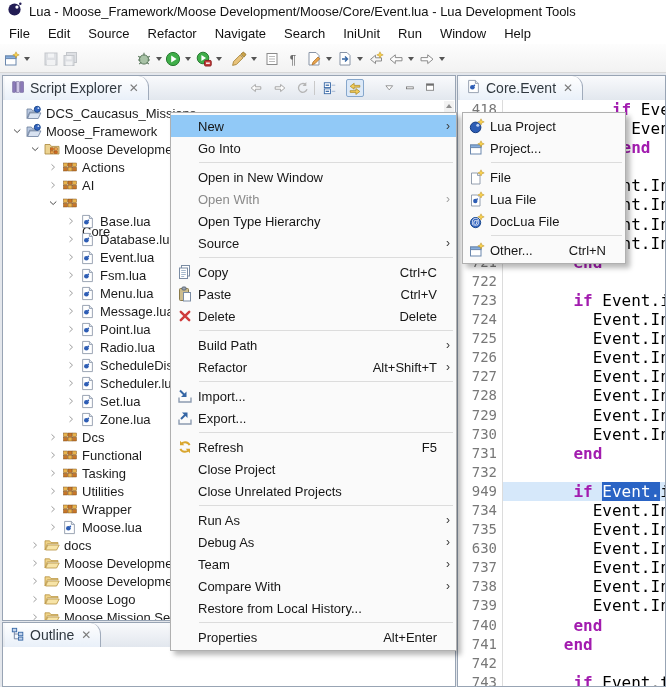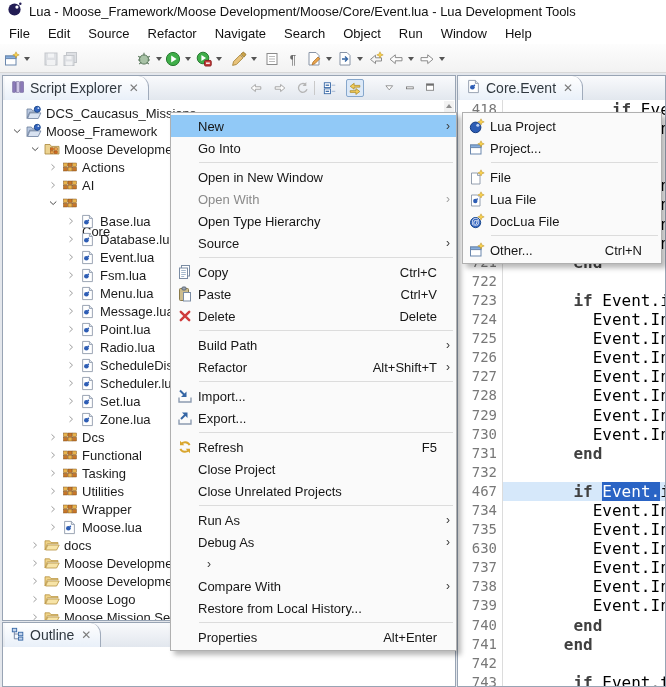--- a/index.html
+++ b/index.html
@@ -28,21 +28,21 @@
   .trow span{position:absolute;top:0;height:18px;display:flex;align-items:center;}
   .sbar{position:absolute;right:1px;top:1px;bottom:1px;width:10px;background:#f2f2f2;}
   .sbar .up{position:absolute;top:3px;left:2px;width:0;height:0;border-left:3px solid transparent;border-right:3px solid transparent;border-bottom:4px solid #8f8f8f;}
   
   .ebody{position:absolute;left:0;top:24px;right:0;bottom:0;background:#fff;overflow:hidden;}
   .ruler-line{position:absolute;left:44px;top:0;bottom:0;width:1px;background:#dcdcdc;}
   .cl{position:relative;height:19.1px;font-family:"DejaVu Sans Mono",monospace;font-size:16px;line-height:19.1px;}
   .cl .num{position:absolute;left:0;top:0;width:39px;text-align:right;font-size:14px;color:#787878;}
   .cl .src{position:absolute;left:45px;right:0;top:0;padding-left:3px;white-space:pre;color:#000;}
   .cl.cur .src{background:#d6e8fa;}
-  .kw{color:#404040;font-weight:bold;}
+  .kw{color:#a21caf;font-weight:bold;}
   .sel{background:#2a64c5;color:#fff;}
   
   .menu{position:absolute;background:#fafafa;border:1px solid #b0b0b0;box-shadow:4px 4px 5px rgba(0,0,0,.28);padding:2px 0;z-index:60;box-sizing:border-box;}
   .mi{display:flex;align-items:center;height:22px;font-size:13px;color:#161616;padding-right:6px;}
   .mi .ic{width:27px;display:flex;justify-content:center;align-items:center;flex:none;}
   .mi .lbl{flex:1;white-space:nowrap;}
   .mi .sc{margin-left:18px;white-space:nowrap;}
   .mi .arr{width:13px;text-align:right;color:#3a3a3a;font-size:12px;}
   .mi.hl{background:#91c9f7;}
   .mi.dis{color:#8a8a8a;}
@@ -61,21 +61,21 @@
   <span>Lua - Moose_Framework/Moose Development/Moose/Core/Event.lua - Lua Development Tools</span>
 </div>
 
 <div class="menubar" id="menubar">
     <span class="mb">File</span>
     <span class="mb">Edit</span>
     <span class="mb">Source</span>
     <span class="mb">Refactor</span>
     <span class="mb">Navigate</span>
     <span class="mb">Search</span>
-    <span class="mb">Object</span>
+    <span class="mb">IniUnit</span>
     <span class="mb">Run</span>
     <span class="mb">Window</span>
     <span class="mb">Help</span>
   </div>
 
 <div class="toolbar" id="toolbar">
     <div class="tbi" style="left: 4px;">
       <svg width="16" height="16" viewBox="0 0 16 16">
         <rect x="1.5" y="5" width="10.5" height="9" fill="#fff" stroke="#6a87ad"></rect>
         <rect x="1.5" y="5" width="10.5" height="2.6" fill="#86aede" stroke="#6a87ad"></rect>
@@ -833,21 +833,21 @@
       </div>
       <div class="cl">
         <span class="num">731</span>
         <span class="src">       <span class="kw">end</span></span>
       </div>
       <div class="cl">
         <span class="num">732</span>
         <span class="src"></span>
       </div>
       <div class="cl cur">
-        <span class="num">467</span>
+        <span class="num">949</span>
         <span class="src">       <span class="kw">if</span> <span class="sel">Event.</span>initiator </span>
       </div>
       <div class="cl">
         <span class="num">734</span>
         <span class="src">         Event.IniDCSUnit = Event.initiator</span>
       </div>
       <div class="cl">
         <span class="num">735</span>
         <span class="src">         Event.IniDCSUnitName = Event.IniDCSUnit:getName()</span>
       </div>
@@ -1018,41 +1018,42 @@
       <span class="lbl">Run As</span>
       <span class="arr">›</span>
     </div>
     <div class="mi">
       <span class="ic"></span>
       <span class="lbl">Debug As</span>
       <span class="arr">›</span>
     </div>
     <div class="mi">
       <span class="ic"></span>
+      <span class="lbl">Team</span>
       <span class="arr">›</span>
     </div>
     <div class="mi">
       <span class="ic"></span>
       <span class="lbl">Compare With</span>
       <span class="arr">›</span>
     </div>
     <div class="mi">
       <span class="ic"></span>
       <span class="lbl">Restore from Local History...</span>
       <span class="arr"></span>
     </div>
     <div class="msep"></div>
     <div class="mi">
       <span class="ic"></span>
       <span class="lbl">Properties</span>
       <span class="sc">Alt+Enter</span>
       <span class="arr"></span>
     </div>
   </div>
-<div class="menu" id="smenu" style="left:462px;top:112px;width:200px;">
+<div class="menu" id="smenu" style="left:462px;top:112px;width:164px;">
     <div class="mi">
       <span class="ic">
         <svg width="16" height="16" viewBox="0 0 16 16">
           <circle cx="6.6" cy="9.4" r="5.3" fill="#2d5db5" stroke="#173d80"></circle>
           <circle cx="8.8" cy="7.2" r="1.5" fill="#bcd2f5"></circle>
           <path d="M12 0.8l.9 2.2 2.3.9-2.3.9-.9 2.2-.9-2.2-2.3-.9 2.3-.9z" fill="#fbd34d" stroke="#b98d1d" stroke-width="0.5"></path>
         </svg>
       </span>
       <span class="lbl">Lua Project</span>
       <span class="arr"></span>

